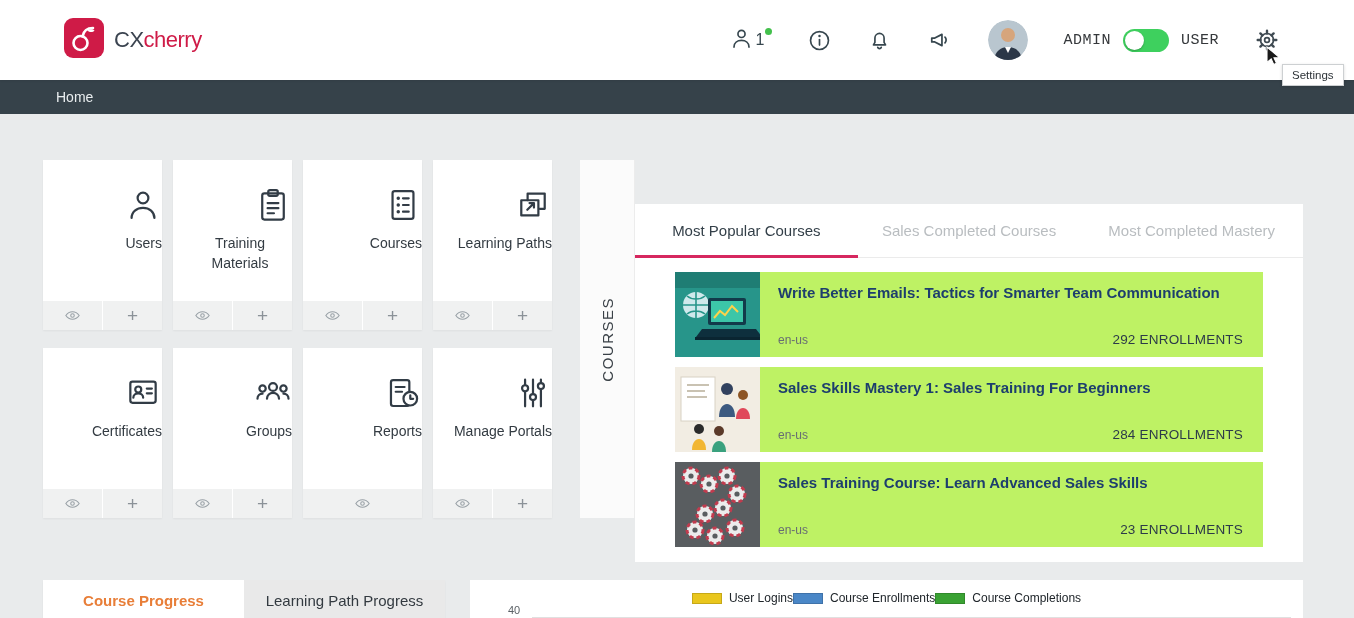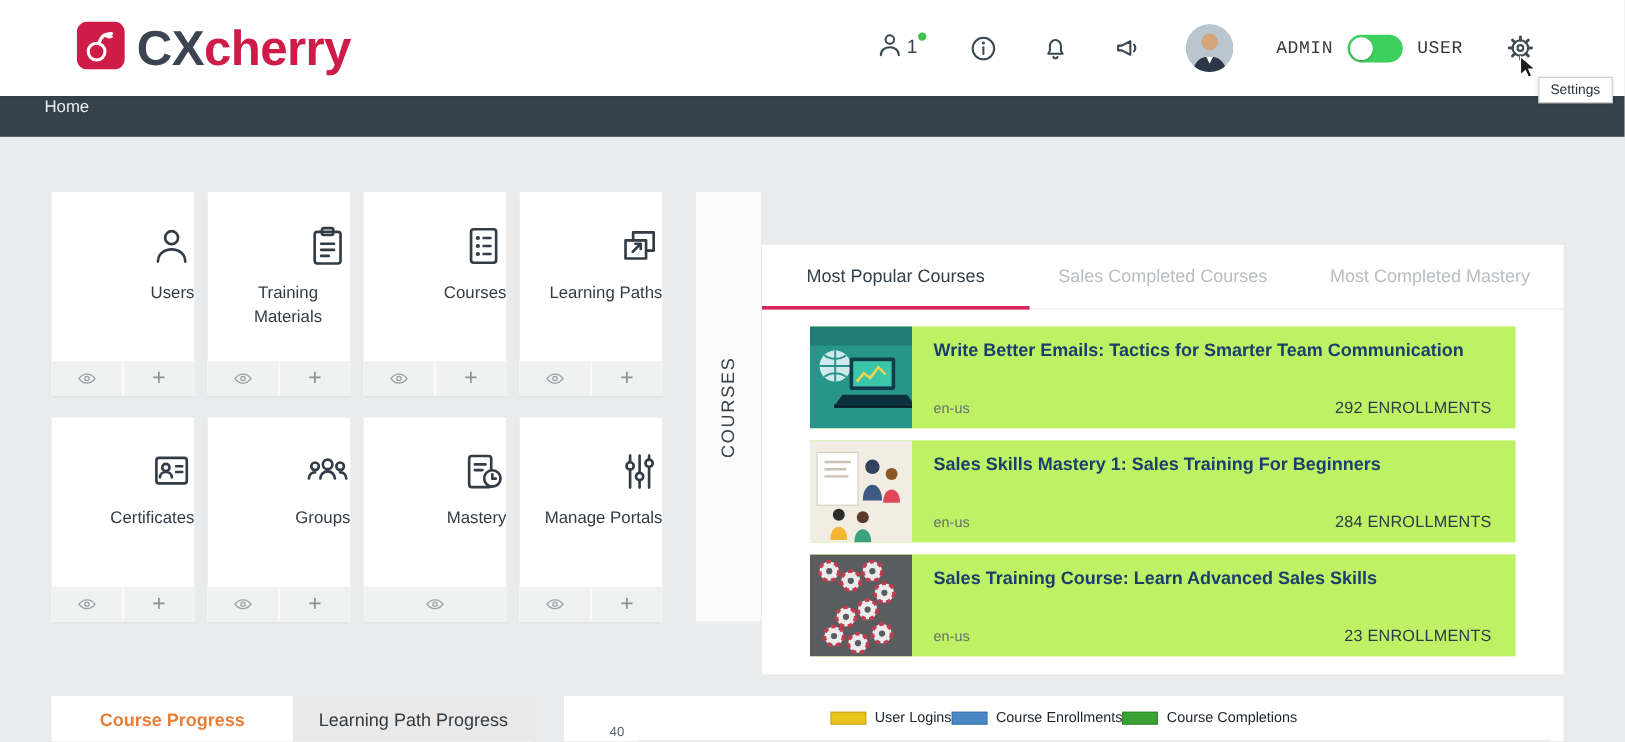--- a/index.html
+++ b/index.html
@@ -3,41 +3,41 @@
 <meta charset="utf-8">
 <style>
   * { margin:0; padding:0; box-sizing:border-box; }
   body { font-family:"Liberation Sans", sans-serif; background:#e9ebec; }
   .page { position:relative; width:1354px; height:618px; overflow:hidden; background:#e9ebec; }
 
   
   .topbar { position:absolute; top:0; left:0; width:100%; height:80px; background:#fff;
             display:flex; align-items:center; box-shadow:0 1px 2px rgba(0,0,0,.07); z-index:5; }
   .logo { display:flex; align-items:center; gap:10px; margin-left:64px; cursor:pointer; }
-  .logo-text { font-size:41px; font-weight:700; color:#3b4450; letter-spacing:-0.5px; }
+  .logo-text { font-size:22px; font-weight:400; color:#3b4450; letter-spacing:-0.5px; }
   .logo-text .cherry { color:#cf1b47; }
   .top-actions { margin-left:auto; margin-right:74px; display:flex; align-items:center; gap:35px; }
   .head-icon { display:flex; align-items:center; cursor:pointer; }
   .head-icon svg { display:block; }
   .online-group { display:flex; align-items:center; cursor:pointer; }
   .online-count { font-size:16px; color:#37474f; margin-left:2px; }
   .green-dot { width:7px; height:7px; border-radius:50%; background:#43c04c; align-self:flex-start; margin-top:2px; margin-left:1px; }
   .avatar { width:40px; height:40px; border-radius:50%; overflow:hidden; cursor:pointer; flex:none; }
   .toggle-group { display:flex; align-items:center; gap:12px; }
   .mode-label { font-size:15px; color:#35383b; letter-spacing:.5px;font-family:Liberation Mono, monospace; }
   .toggle { width:46px; height:23px; border-radius:12px; background:#3ed05e; position:relative; cursor:pointer; flex:none; }
   .knob { position:absolute; left:2px; top:2px; width:19px; height:19px; border-radius:50%; background:#fff; box-shadow:0 1px 2px rgba(0,0,0,.25); }
 
   .tooltip { position:absolute; left:1282px; top:64px; background:#fff; border:1px solid #cdd0d2;
              padding:4px 9px; font-size:11.5px; color:#2d3338; box-shadow:0 1px 3px rgba(0,0,0,.15); z-index:12; }
   .cursor { position:absolute; left:1266px; top:46px; z-index:13; pointer-events:none; }
 
   
   .breadcrumb-bar { position:absolute; top:80px; left:0; width:100%; height:34px; background:#36424a;
-                    display:flex; align-items:flex-start; padding-left:37px; z-index:4; }
+                    display:flex; align-items:center; padding-left:56px; z-index:4; }
   .crumb { color:#e9edef; font-size:14px; cursor:pointer; }
 
   
   .cards-grid { position:absolute; left:43px; top:160px; display:grid;
                 grid-template-columns:repeat(4,119px); grid-auto-rows:170px; column-gap:11px; row-gap:18px; }
   .card { background:#fff; display:flex; flex-direction:column; box-shadow:0 1px 2px rgba(0,0,0,.05); }
   .card-body { flex:1; display:flex; flex-direction:column; align-items:flex-end; padding-top:26px; cursor:pointer; }
   .card-icon svg { width:38px; height:38px; display:block; }
   .card-label { margin-top:9px; font-size:14px; color:#333b42; text-align:center; line-height:1.45; max-width:104px; }
   .card-actions { height:29px; display:flex; gap:1px; background:#fff; }
@@ -335,21 +335,21 @@
     <div class="card">
       <div class="card-body">
         <span class="card-icon">
           <svg viewBox="0 0 24 24" fill="none" stroke="#323c46" stroke-width="1.4" stroke-linecap="round" stroke-linejoin="round">
             <rect x="4.4" y="3.8" width="11.6" height="16.4" rx="1.4"></rect>
             <path d="M7.4 8.2h5.6M7.4 11.2h4"></path>
             <circle cx="16.6" cy="15.6" r="4.3" fill="#fff"></circle>
             <path d="M16.6 13.5v2.2h1.8"></path>
           </svg>
         </span>
-        <span class="card-label">Mastery</span>
+        <span class="card-label">Reports</span>
       </div>
       <div class="card-actions">
         <button class="card-action">
           <span>
               <svg viewBox="0 0 24 24" fill="none" stroke="#98a0a6" stroke-width="1.5" width="17" height="17">
                 <path d="M2.6 12S6.2 6.8 12 6.8 21.4 12 21.4 12 17.8 17.2 12 17.2 2.6 12 2.6 12z"></path>
                 <circle cx="12" cy="12" r="2.5"></circle>
               </svg>
             </span>
         </button>

